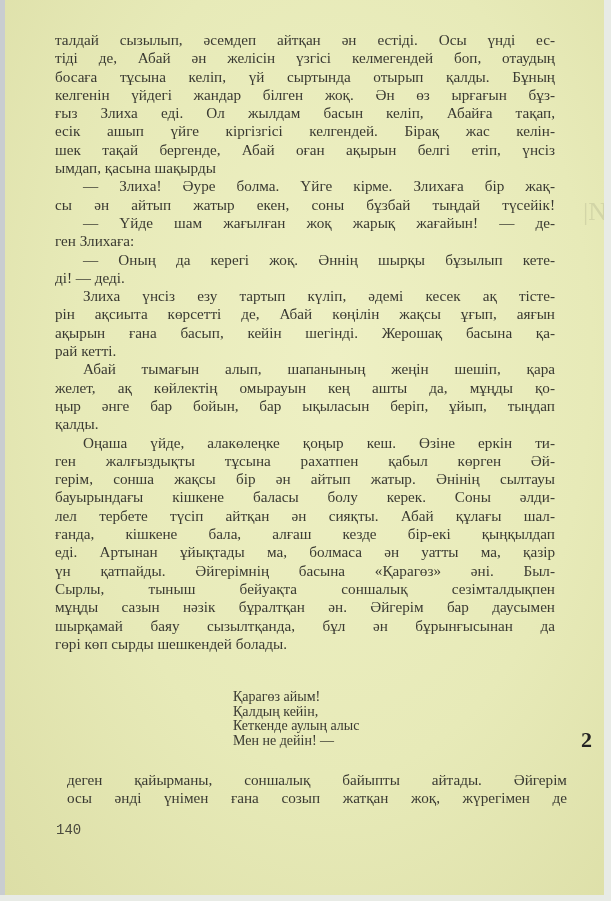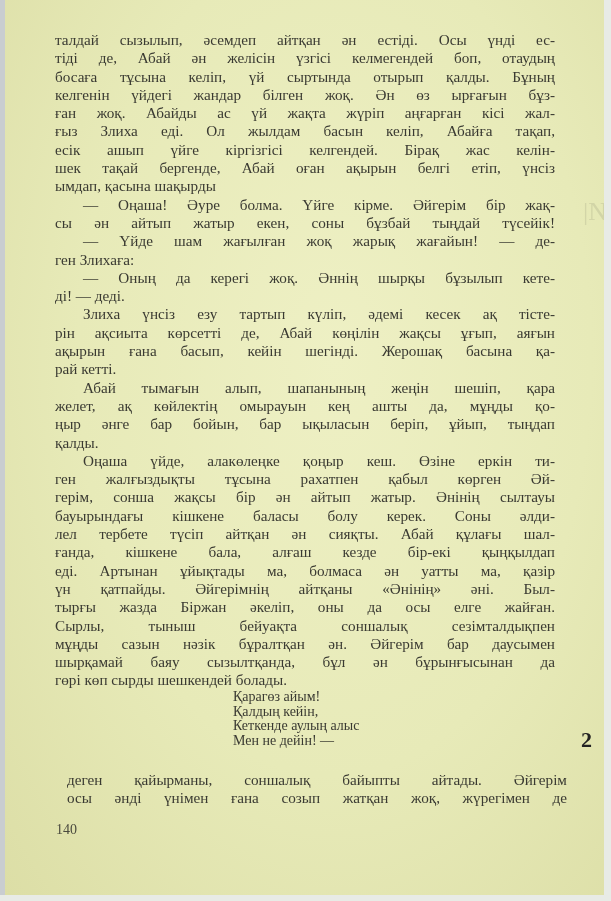--- a/index.html
+++ b/index.html
@@ -44,21 +44,21 @@
     font-size: 14px; line-height: 14.5px; color: #3a3a32;
   }
   .poem-line { display: block; white-space: nowrap; }
   .tail {
     position: absolute; left: 62px; top: 771px; width: 500px;
     font-family: "Liberation Serif", serif;
     font-size: 15.2px; line-height: 18.3px; color: #3a3a32;
   }
   .page-number {
     position: absolute; left: 51px; top: 822px;
-    font-family: Liberation Serif, serif;
+    font-family: Liberation Mono, monospace;
     font-size: 14px; color: #4a4a3e;
   }
   .margin-mark {
     position: absolute; left: 576px; top: 727px;
     font-family: "Liberation Serif", serif;
     font-size: 22px; font-weight: bold; color: #222;
   }
   .ghost-mark {
     position: absolute; left: 578px; top: 197px;
     font-family: "Liberation Serif", serif;
@@ -68,48 +68,46 @@
 </head>
 <body>
 
 <div class="left-strip"></div>
 <div class="page">
   <div class="text-block" id="body-text">
       <span class="line">талдай сызылып, әсемдеп айтқан ән естіді. Осы үнді ес-</span>
       <span class="line">тіді де, Абай ән желісін үзгісі келмегендей боп, отаудың</span>
       <span class="line">босаға тұсына келіп, үй сыртында отырып қалды. Бұның</span>
       <span class="line">келгенін үйдегі жандар білген жоқ. Ән өз ырғағын бұз-</span>
-      <span class="line">ған жоқ. Абайды ас үй жақта жүріп аңғарған кісі жал-</span>
       <span class="line">ғыз Злиха еді. Ол жылдам басын келіп, Абайға тақап,</span>
       <span class="line">есік ашып үйге кіргізгісі келгендей. Бірақ жас келін-</span>
       <span class="line">шек тақай бергенде, Абай оған ақырын белгі етіп, үнсіз</span>
       <span class="line last">ымдап, қасына шақырды</span>
-      <span class="line indent">— Оңаша! Әуре болма. Үйге кірме. Әйгерім бір жақ-</span>
+      <span class="line indent">— Злиха! Әуре болма. Үйге кірме. Злихаға бір жақ-</span>
       <span class="line">сы ән айтып жатыр екен, соны бұзбай тыңдай түсейік!</span>
       <span class="line indent">— Үйде шам жағылған жоқ жарық жағайын! — де-</span>
       <span class="line last">ген Злихаға:</span>
       <span class="line indent">— Оның да керегі жоқ. Әннің шырқы бұзылып кете-</span>
       <span class="line last">ді! — деді.</span>
       <span class="line indent">Злиха үнсіз езу тартып күліп, әдемі кесек ақ тісте-</span>
       <span class="line">рін ақсиыта көрсетті де, Абай көңілін жақсы ұғып, аяғын</span>
       <span class="line">ақырын ғана басып, кейін шегінді. Жерошақ басына қа-</span>
       <span class="line last">рай кетті.</span>
       <span class="line indent">Абай тымағын алып, шапанының жеңін шешіп, қара</span>
       <span class="line">желет, ақ көйлектің омырауын кең ашты да, мұңды қо-</span>
       <span class="line">ңыр әнге бар бойын, бар ықыласын беріп, ұйып, тыңдап</span>
       <span class="line last">қалды.</span>
       <span class="line indent">Оңаша үйде, алакөлеңке қоңыр кеш. Өзіне еркін ти-</span>
       <span class="line">ген жалғыздықты тұсына рахатпен қабыл көрген Әй-</span>
       <span class="line">герім, соншa жақсы бір ән айтып жатыр. Әнінің сылтауы</span>
       <span class="line">бауырындағы кішкене баласы болу керек. Соны әлди-</span>
       <span class="line">лел тербете түсіп айтқан ән сияқты. Абай құлағы шал-</span>
       <span class="line">ғанда, кішкене бала, алғаш кезде бір-екі қыңқылдап</span>
       <span class="line">еді. Артынан ұйықтады ма, болмаса ән уатты ма, қазір</span>
-      <span class="line">үн қатпайды. Әйгерімнің айтқаны «Әнінің» әні. Был-</span>
-      <span class="line">тырғы жазда Біржан әкеліп, оны да осы елге жайған.</span>
+      <span class="line">үн қатпайды. Әйгерімнің басына «Қарагөз» әні. Был-</span>
       <span class="line">Сырлы, тыныш бейуақта соншалық сезімталдықпен</span>
       <span class="line">мұңды сазын нәзік бұралтқан ән. Әйгерім бар даусымен</span>
       <span class="line">шырқамай баяу сызылтқанда, бұл ән бұрынғысынан да</span>
       <span class="line last">гөрі көп сырды шешкендей болады.</span>
     </div>
   <div class="poem" id="poem">
       <span class="poem-line">Қарагөз айым!</span>
       <span class="poem-line">Қалдың кейін,</span>
       <span class="poem-line">Кеткенде аулың алыс</span>
       <span class="poem-line">Мен не дейін! —</span>

